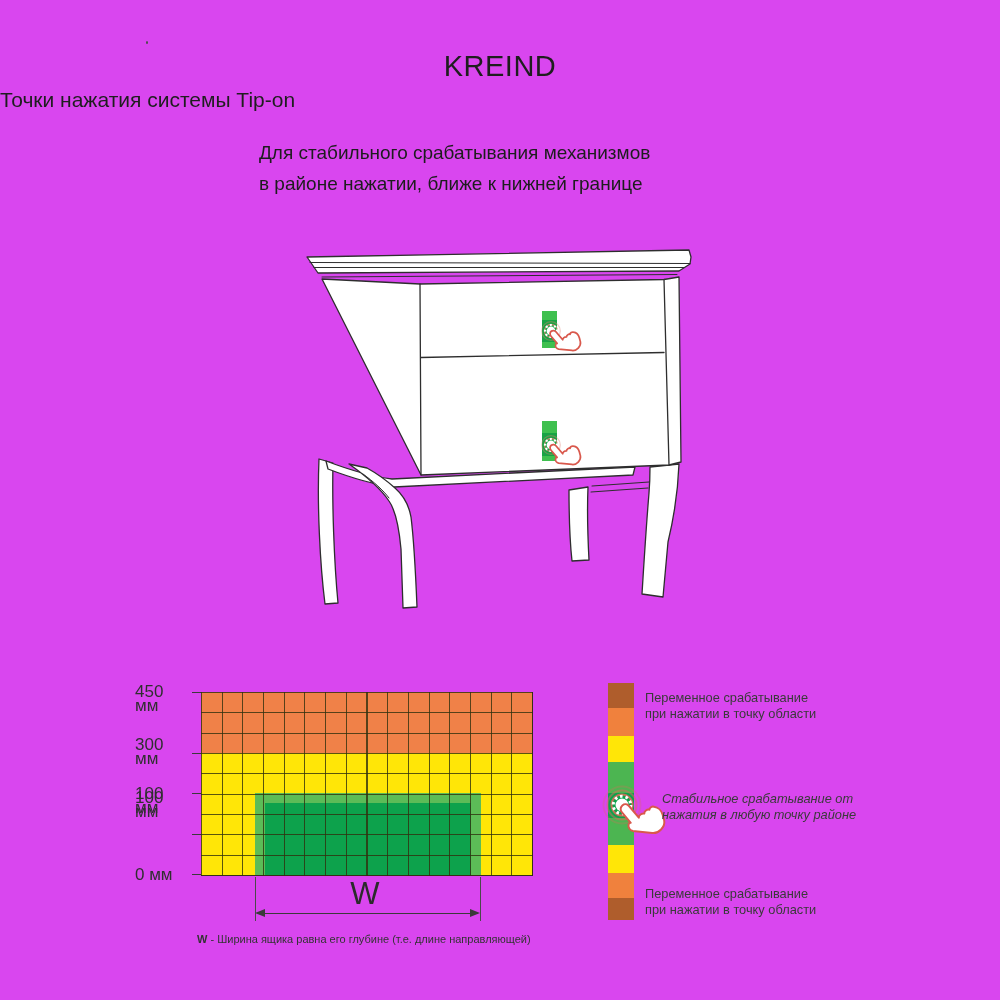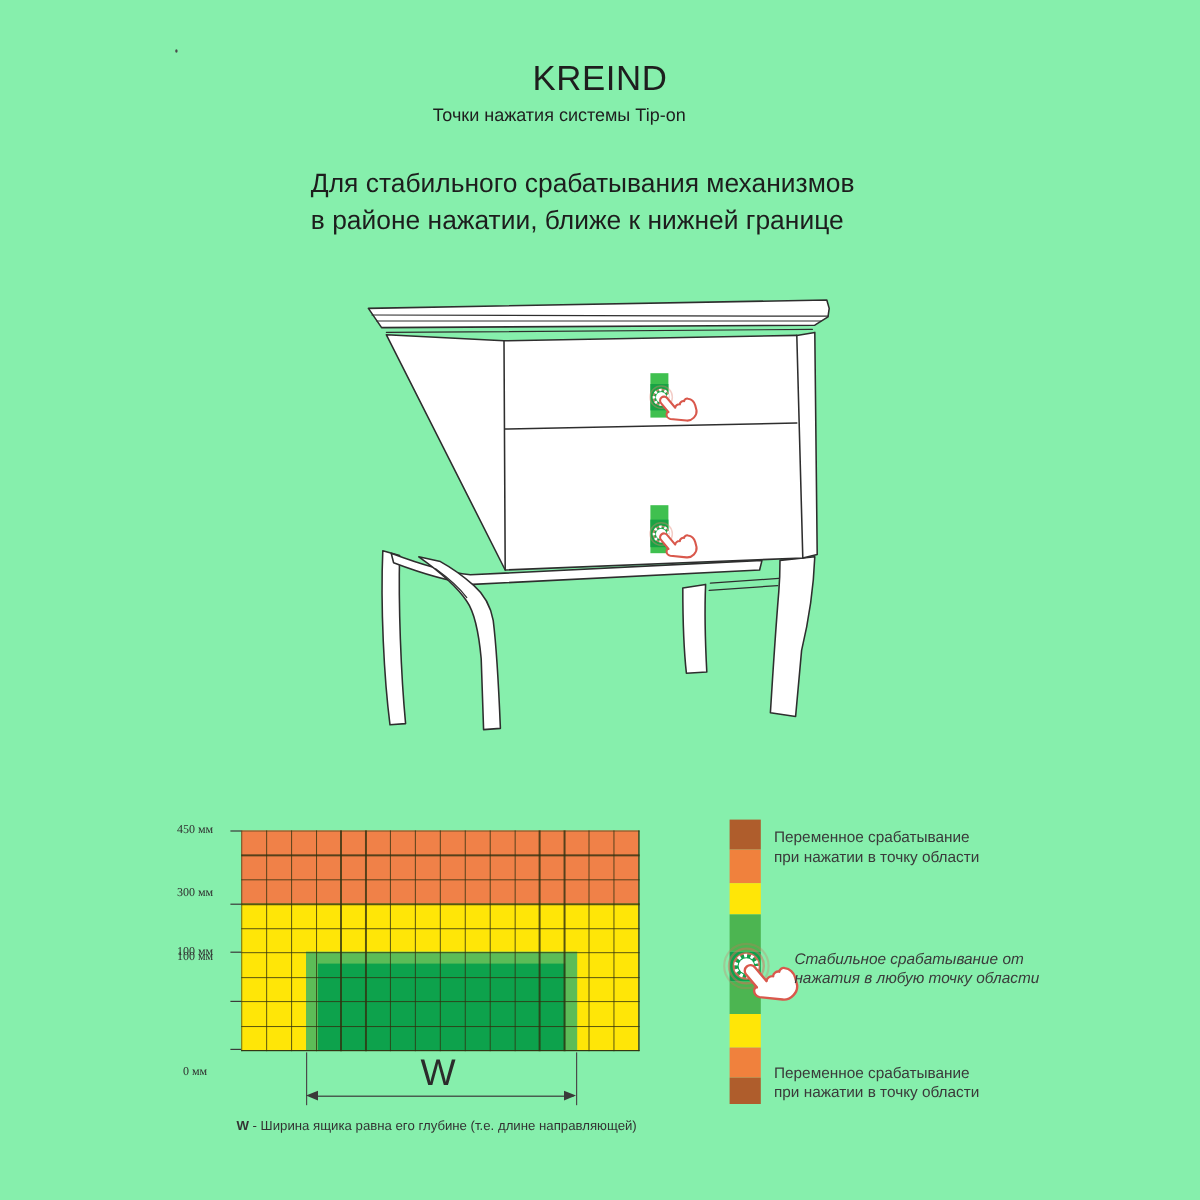--- a/index.html
+++ b/index.html
@@ -1,37 +1,37 @@
 <!DOCTYPE html>
 <html><head>
 <meta charset="utf-8">
 <style>
   html,body{margin:0;padding:0;}
   body{font-family:"Liberation Sans","DejaVu Sans",sans-serif;background:#fff;}
-  .page{position:relative;width:1000px;height:1000px;background:#86efac;overflow:hidden;}
+  .page{position:relative;width:1000px;height:1000px;background:#d946ef;overflow:hidden;}
   .abs{position:absolute;}
   .speck{left:146px;top:41px;width:2px;height:3px;background:#4a4a4a;border-radius:50%;}
   .title{left:0;top:50px;width:1000px;text-align:center;font-size:29px;letter-spacing:.5px;color:#1e1e1e;}
-  .subtitle{left:0;top:88px;width:932px;text-align:center;font-size:15px;color:#1e1e1e;}
-  .desc{left:259px;top:138px;width:520px;font-size:22px;line-height:30.6px;color:#1d1d1d;}
+  .subtitle{left:0;top:88px;width:932px;text-align:left;font-size:21px;color:#1e1e1e;}
+  .desc{left:259px;top:138px;width:520px;font-size:19px;line-height:30.6px;color:#1d1d1d;}
   .cabinet-wrap{left:270px;top:243px;width:440px;height:395px;}
   
   .zone-grid{left:201px;top:692px;width:331px;height:183px;}
   .zg{position:absolute;}
   .zg-orange{left:0;top:0;width:331px;height:61px;}
   .zg-yellow{left:0;top:61px;width:331px;height:122px;}
   .zg-glight{left:54px;top:101px;width:226px;height:82px;}
   .zg-gdark{left:64px;top:111px;width:206px;height:72px;}
   .zg-lines{left:0;top:0;width:331px;height:183px;
     background-image:
       repeating-linear-gradient(to right,rgba(48,48,14,.8) 0 1px,transparent 1px 20.6875px),
       repeating-linear-gradient(to bottom,rgba(48,48,14,.8) 0 1px,transparent 1px 20.333px);
     border-right:1px solid rgba(48,48,14,.8);
     border-bottom:1px solid rgba(48,48,14,.8);}
-  .axis-label{width:55px;text-align:center;font-size:10px;color:#2f2f2f;line-height:14px;left:135px;font-family:Liberation Serif, serif;}
+  .axis-label{width:55px;text-align:left;font-size:17px;color:#2f2f2f;line-height:14px;left:135px;}
   .tick{left:192px;width:9px;height:1px;background:#3a3a3a;}
   .ext-line{width:1px;height:44px;top:877px;background:#4a4a4a;}
   .warrow-line{left:258px;top:913px;width:220px;height:1px;background:#3a3a3a;}
   .ah{width:0;height:0;top:909px;}
   .ah-l{left:255px;border-top:4.5px solid transparent;border-bottom:4.5px solid transparent;border-right:10px solid #3a3a3a;}
   .ah-r{left:470px;border-top:4.5px solid transparent;border-bottom:4.5px solid transparent;border-left:10px solid #3a3a3a;}
   .wlabel{left:330px;top:876px;width:70px;text-align:center;font-size:31px;color:#2b2b2b;}
   .caption{left:197px;top:933px;font-size:11px;color:#333;}
   .caption b{font-weight:bold;}
   
@@ -114,21 +114,21 @@
     <div class="zg zg-yellow" style="background: rgb(255, 230, 7);"></div>
     <div class="zg zg-glight" style="background: rgb(92, 188, 87);"></div>
     <div class="zg zg-gdark" style="background: rgb(13, 162, 76);"></div>
     <div class="zg zg-lines"></div>
   </div>
 
   <div class="abs axis-label" style="top:685px;">450 мм</div>
   <div class="abs axis-label" style="top:738px;">300 мм</div>
   <div class="abs axis-label" style="top:787px;">100 мм</div>
   <div class="abs axis-label" style="top:791px;">100 мм</div>
-  <div class="abs axis-label" style="top:868px;margin-top:19px;">0 мм</div>
+  <div class="abs axis-label" style="top:868px;">0 мм</div>
   <div class="abs tick" style="top:692px;"></div>
   <div class="abs tick" style="top:753px;"></div>
   <div class="abs tick" style="top:793px;"></div>
   <div class="abs tick" style="top:834px;"></div>
   <div class="abs tick" style="top:874px;"></div>
 
   <div class="abs ext-line" style="left:255px;"></div>
   <div class="abs ext-line" style="left:480px;"></div>
   <div class="abs warrow-line"></div>
   <div class="abs ah ah-l"></div>
@@ -158,20 +158,20 @@
       <path d="M -3.6 4 A 3.6 3.6 0 0 1 3.6 4 L 3.6 15.5 C 4.8 14.2 7.4 14.2 8.8 15.8 C 9.8 14.4 12.6 14.5 13.6 16.1 C 14.6 15 16.9 15.2 17.7 16.6 C 19.8 18.8 20.2 22.5 18.9 25.4 L 16.9 29.6 C 14.4 33.8 7.4 34.6 3.9 30.9 L -6.3 20.4 C -7.8 18.6 -7.4 16 -5.9 14.7 C -4.9 13.9 -4.3 14 -3.6 14.6 Z" transform="translate(30,34) rotate(-40) scale(1.32)" fill="#ffffff" stroke="#D9584C" stroke-width="1.5" stroke-linejoin="round"></path>
     </svg>
   </div>
 
   <div class="abs legend-item li-1">
     <div>Переменное срабатывание</div>
     <div>при нажатии в точку области</div>
   </div>
   <div class="abs legend-item li-2">
     <div>Стабильное срабатывание от</div>
-    <div>нажатия в любую точку области</div>
+    <div>нажатия в любую точку районе</div>
   </div>
   <div class="abs legend-item li-3">
     <div>Переменное срабатывание</div>
     <div>при нажатии в точку области</div>
   </div>
 
 </div>
 
 </body></html>

